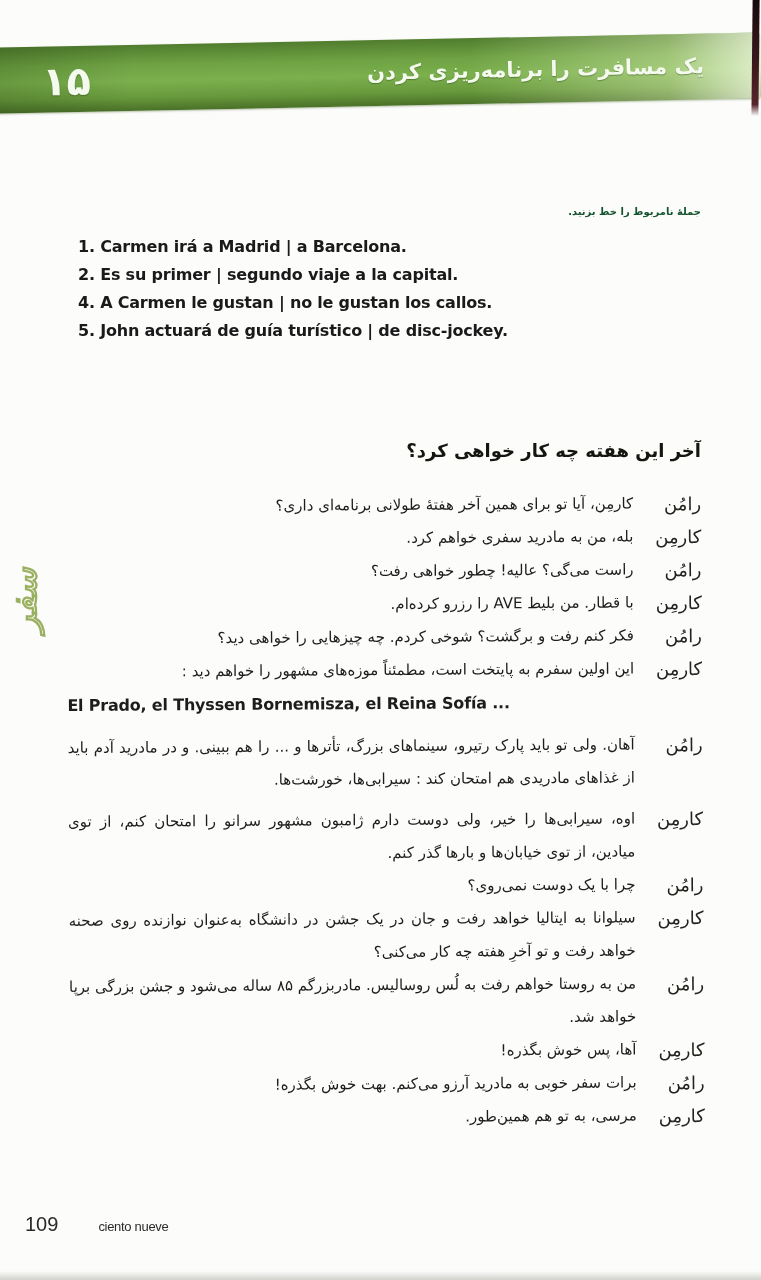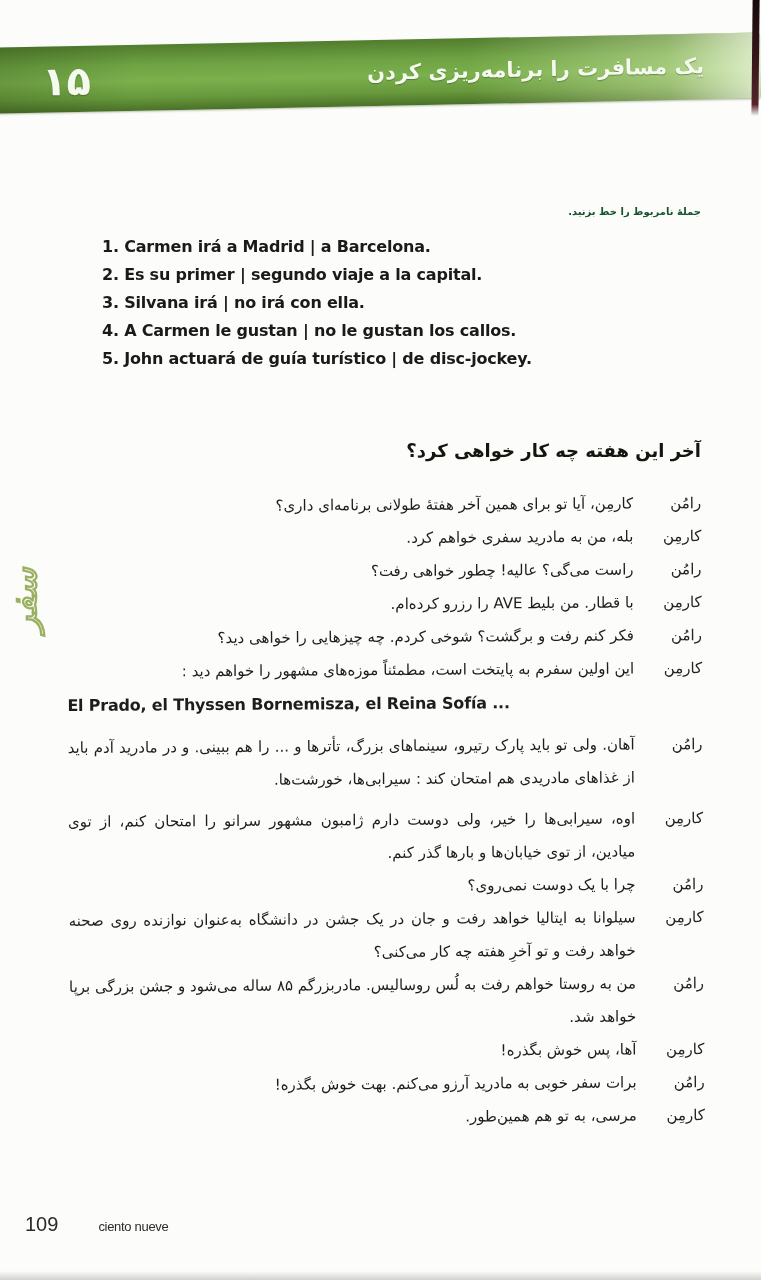--- a/index.html
+++ b/index.html
@@ -74,34 +74,34 @@
     font-size:10px;font-weight:bold;color:#14532d;direction:rtl;
   }
 
   
   .es-list{
     position:absolute;top:233px;left:78px;width:480px;
     font-size:16px;font-weight:600;color:#1a1a1a;
     line-height:28px;direction:ltr;
     letter-spacing:-0.2px;
   }
-  .es-list .item{white-space:nowrap;margin-left:24px;}
+  .es-list .item{white-space:nowrap;}
 
   
   .dlg-head{
     position:absolute;top:440px;right:60px;
     font-size:18px;font-weight:bold;color:#15150f;direction:rtl;
   }
   .dialogue{
     position:absolute;top:489px;right:58px;left:68px;
     direction:rtl;transform:rotate(-.35deg);
   }
   .d-row{display:flex;direction:rtl;align-items:flex-start;}
   .d-speaker{
-    flex:0 0 54px;font-size:15px;color:#23231f;line-height:33px;
+    flex:0 0 54px;font-size:18px;color:#23231f;line-height:33px;
     white-space:nowrap;
   }
   .d-text{
     flex:1;margin-right:14px;font-size:15px;color:#1d1d1b;
     line-height:33px;text-align:justify;text-align-last:right;
   }
   .d-row.latin .d-text{
     direction:ltr;text-align:left;text-align-last:left;margin-right:0;
     font-size:16px;font-weight:600;letter-spacing:-0.2px;
   }
@@ -142,21 +142,20 @@
     <div class="chapter-title">یک مسافرت را برنامه‌ریزی کردن</div>
   </div>
   <div class="spine-edge"></div>
 
 
   <div class="instruction">جملهٔ نامربوط را خط بزنید.</div>
 
   <div class="es-list">
     <div class="item">1. Carmen irá a Madrid | a Barcelona.</div>
     <div class="item">2. Es su primer | segundo viaje a la capital.</div>
-    <div class="item">3. Silvana irá | no irá con ella.</div>
     <div class="item">4. A Carmen le gustan | no le gustan los callos.</div>
     <div class="item">5. John actuará de guía turístico | de disc-jockey.</div>
   </div>
 
   <div class="dlg-head">آخر این هفته چه کار خواهی کرد؟</div>
 
   <div class="dialogue">
     <div class="d-row">
       <div class="d-speaker">رامُن</div>
       <div class="d-text">کارمِن، آیا تو برای همین آخر هفتهٔ طولانی برنامه‌ای داری؟</div>

